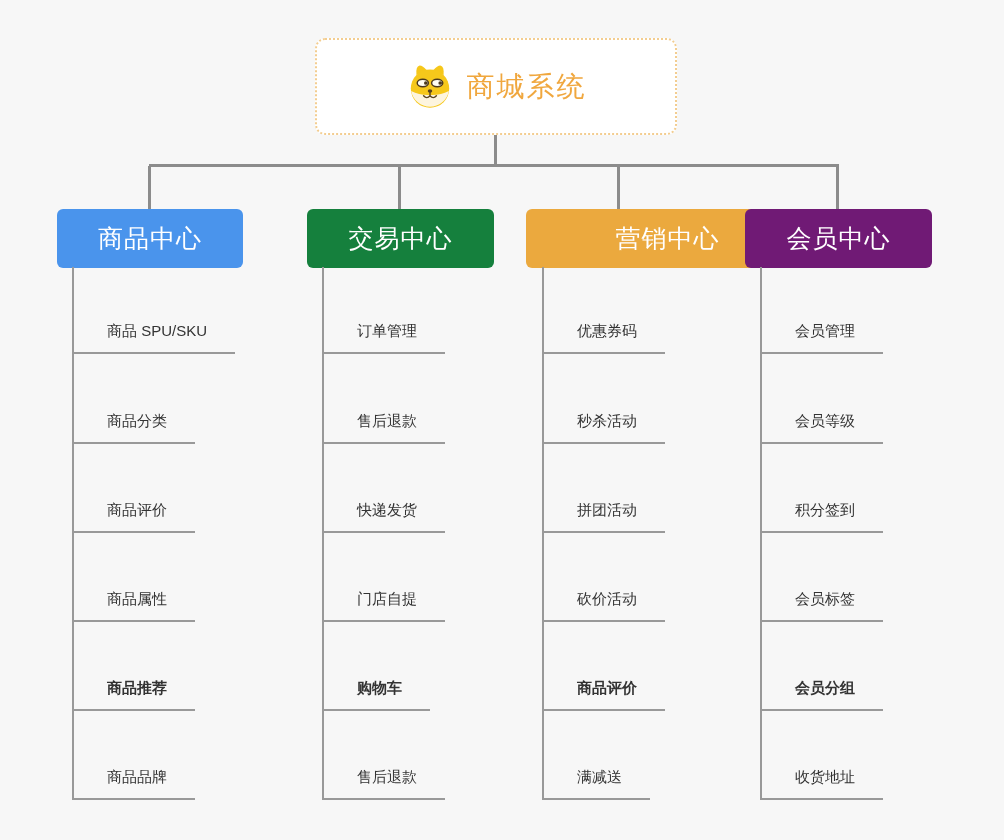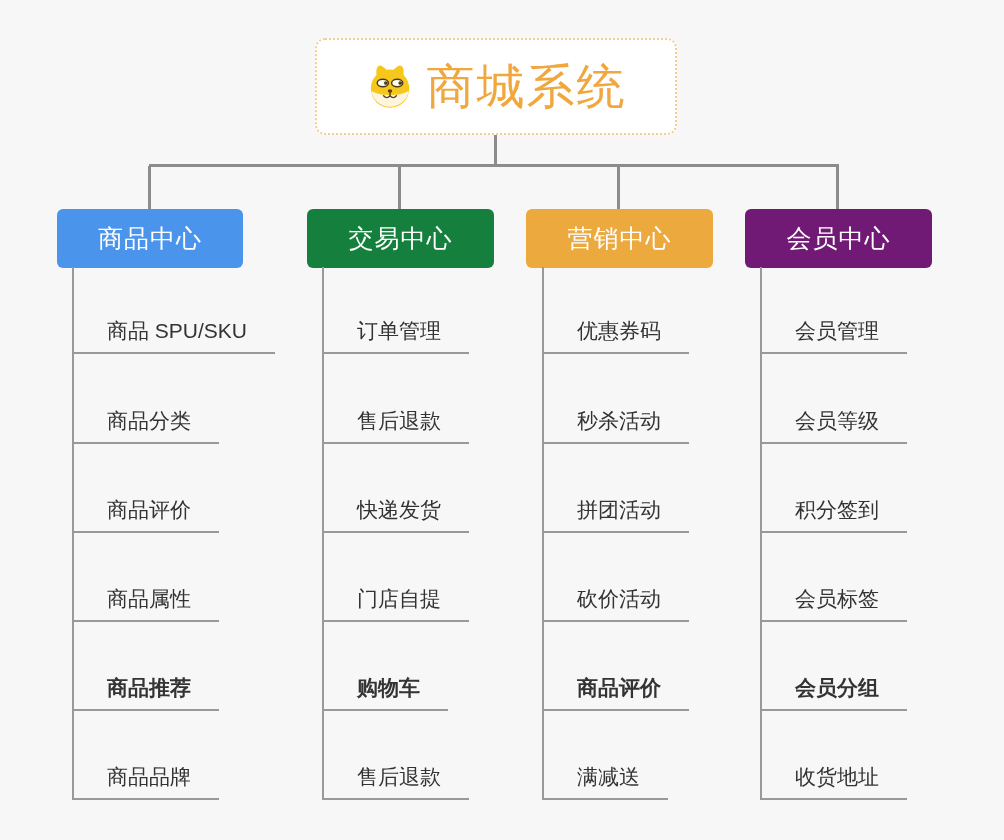--- a/index.html
+++ b/index.html
@@ -22,40 +22,40 @@
   
   .root-node{
     position:absolute;left:315px;top:38px;width:362px;height:97px;
     box-sizing:border-box;background:#ffffff;
     border:2px dotted #f3cd90;border-radius:10px;
     display:flex;align-items:center;justify-content:center;gap:13px;
     cursor:pointer;
   }
   .root-node .dog{width:48px;height:48px;display:block;}
   .root-title{
-    font-size:48px;color:#f0a73e;letter-spacing:2px;white-space:nowrap;
+    font-size:28px;color:#f0a73e;letter-spacing:2px;white-space:nowrap;
   }
   
   .branch-box{
     position:absolute;top:209px;height:59px;width:187px;
     border-radius:6px;color:#ffffff;font-size:25px;
     display:flex;align-items:center;justify-content:center;
     letter-spacing:1px;cursor:pointer;
   }
   .b0{left:57px;width:186px;} .b1{left:307px;} .b2{left:526px;} .b3{left:745px;}
   
   .column{
     position:absolute;top:267px;height:533px;width:0;
     border-left:2px solid #999999;
   }
   .c0{left:72px;} .c1{left:322px;} .c2{left:542px;} .c3{left:760px;}
   .child-node{
     position:absolute;left:0;
     white-space:nowrap;
-    font-size:21px;color:#333333;line-height:28px;
+    font-size:15px;color:#333333;line-height:28px;
     padding:0 28px 7px 33px;
     border-bottom:2px solid #999999;
     cursor:pointer;
   }
   .child-node:nth-of-type(1){top:50px;}
   .child-node:nth-of-type(2){top:140px;}
   .child-node:nth-of-type(3){top:229px;}
   .child-node:nth-of-type(4){top:318px;}
   .child-node:nth-of-type(5){top:407px;font-weight:bold;}
   .child-node:nth-of-type(6){top:496px;}
@@ -89,21 +89,21 @@
     </span>
     <span class="root-title">商城系统</span>
   </div>
 
   <div class="branch-box b0" style="background: rgb(74, 148, 236);">
     <span>商品中心</span>
   </div>
   <div class="branch-box b1" style="background: #15803d;">
     <span>交易中心</span>
   </div>
-  <div class="branch-box b2" style="background: rgb(235, 169, 62);">
+  <div class="branch-box b2" style="background: rgb(235, 169, 62); padding-left: 48px;">
     <span>营销中心</span>
   </div>
   <div class="branch-box b3" style="background: #701a75;">
     <span>会员中心</span>
   </div>
 
   <div class="column c0">
     <div class="child-node">商品 SPU/SKU</div>
     <div class="child-node">商品分类</div>
     <div class="child-node">商品评价</div>

